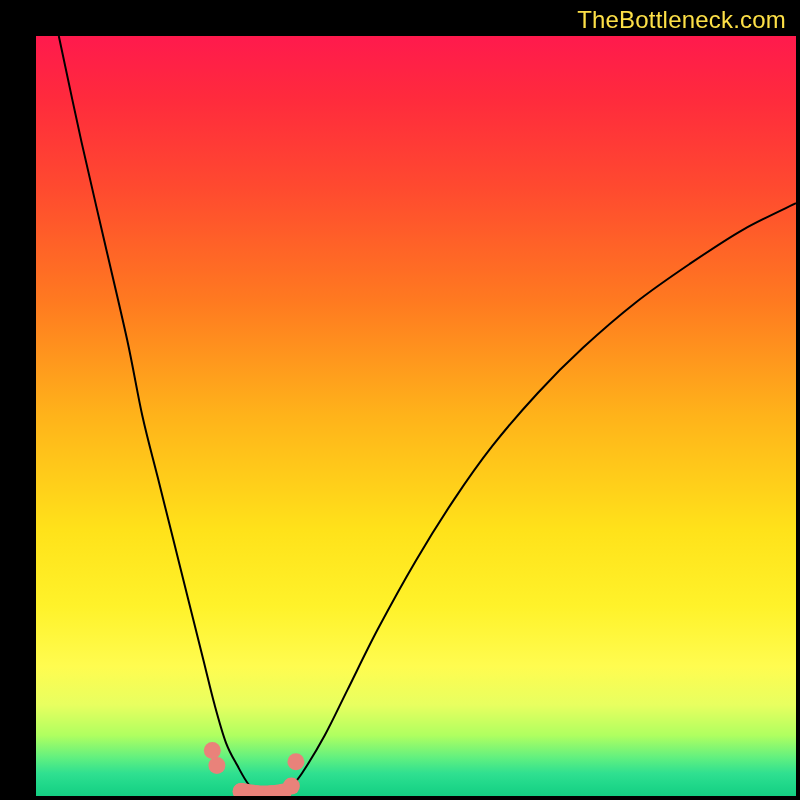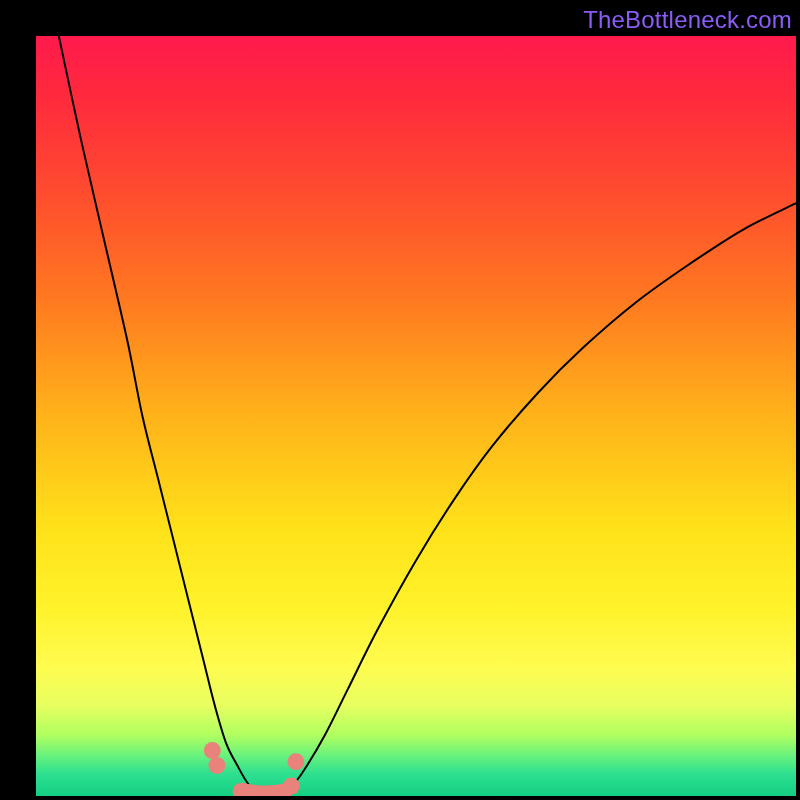--- a/index.html
+++ b/index.html
@@ -36,22 +36,22 @@
       #b0ff60 92%,
       #60f080 95%,
       #30e090 97%,
       #20d88a 98.5%,
       #14ce82 100%
     );
   }
   .watermark {
     position: absolute;
     top: 6px;
-    right: 8px;
-    color: #8b5cf6;
+    right: 14px;
+    color: #fde047;
     font-size: 24px;
     letter-spacing: 0.2px;
     font-weight: 400;
     user-select: none;
     text-align: center;
   }
   svg.curves {
     position: absolute;
     left: 0;
     top: 0;

